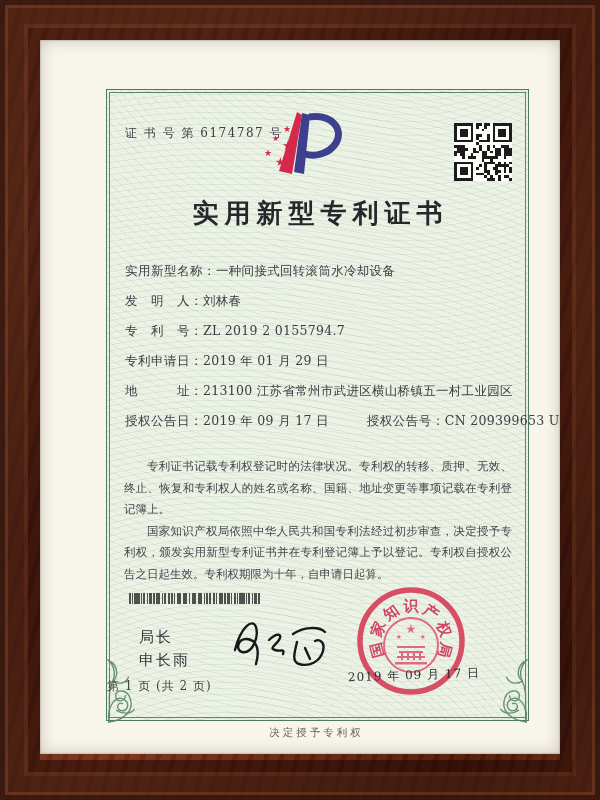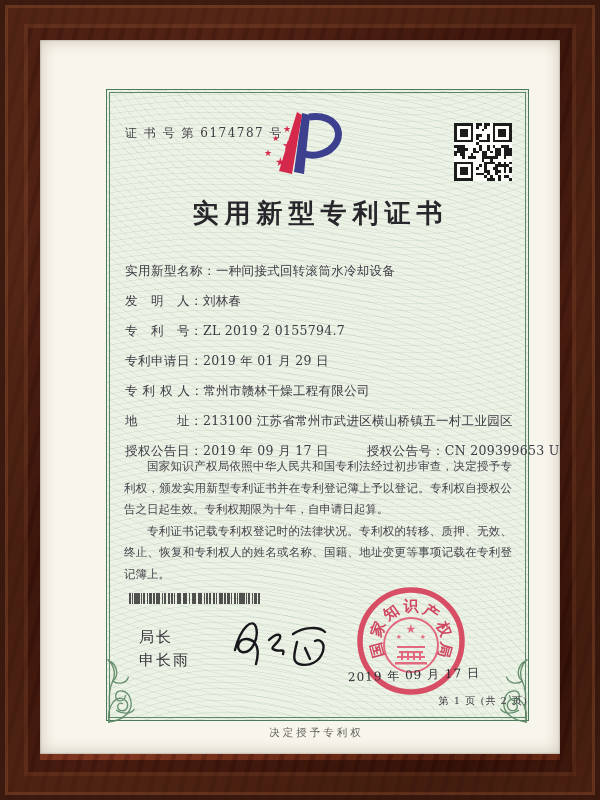--- a/index.html
+++ b/index.html
@@ -44,21 +44,21 @@
   .barcode{left:22px;top:503px;width:131px;height:11px;opacity:.82;
     background-image:
       repeating-linear-gradient(90deg,#2e2e2e 0 1px,transparent 1px 3px),
       repeating-linear-gradient(90deg,#2e2e2e 0 2px,transparent 2px 7px),
       repeating-linear-gradient(90deg,#2e2e2e 0 1px,transparent 1px 5px);}
   .director{left:32px;top:537px;font-size:15px;color:#333338;line-height:23px;letter-spacing:2px;font-family:Liberation Mono, monospace;}
   .signature{left:112px;top:516px;}
   .seal-wrap{left:246px;top:493px;width:116px;height:116px;}
   .seal-date{left:192px;top:577px;width:230px;text-align:center;font-size:12px;
              color:#303036;letter-spacing:1px;transform:rotate(-2deg);}
-  .page-footer{left:0;top:604px;width:100%;text-align:right;font-size:10px;
+  .page-footer{left:0;top:588px;width:100%;text-align:left;font-size:12px;
                color:#3e3e44;letter-spacing:1px;}
   .back-note{position:absolute;left:106px;top:726px;width:421px;text-align:center;
              font-size:10.5px;color:#62625c;letter-spacing:3px;}
   
   .seal-org-text text{fill:#cf4660;font-size:15px;font-weight:bold;}
   
   .orn{position:absolute;bottom:-4px;width:78px;height:78px;}
   .orn.left{left:-4px;}
   .orn.right{right:-4px;transform:scaleX(-1);}
 </style>
@@ -255,33 +255,30 @@
     <div class="frow">
       <span class="lbl">发　明　人：</span><span class="val">刘林春</span>
     </div>
     <div class="frow">
       <span class="lbl">专　利　号：</span><span class="val">ZL 2019 2 0155794.7</span>
     </div>
     <div class="frow">
       <span class="lbl">专利申请日：</span><span class="val">2019 年 01 月 29 日</span>
     </div>
     <div class="frow">
-      <span class="lbl">专 利 权 人：</span><span class="val">常州市赣林干燥工程有限公司</span>
-    </div>
-    <div class="frow">
       <span class="lbl">地　　　址：</span><span class="val">213100 江苏省常州市武进区横山桥镇五一村工业园区</span>
     </div>
     <div class="frow">
       <span class="lbl">授权公告日：</span><span class="val">2019 年 09 月 17 日</span><span class="grant-gap"></span><span class="lbl">授权公告号：</span><span class="val">CN 209399653 U</span>
     </div>
   </div>
 
   <div class="abs paras">
+    <p>专利证书记载专利权登记时的法律状况。专利权的转移、质押、无效、终止、恢复和专利权人的姓名或名称、国籍、地址变更等事项记载在专利登记簿上。</p>
     <p>国家知识产权局依照中华人民共和国专利法经过初步审查，决定授予专利权，颁发实用新型专利证书并在专利登记簿上予以登记。专利权自授权公告之日起生效。专利权期限为十年，自申请日起算。</p>
-    <p>专利证书记载专利权登记时的法律状况。专利权的转移、质押、无效、终止、恢复和专利权人的姓名或名称、国籍、地址变更等事项记载在专利登记簿上。</p>
   </div>
 
   <div class="abs barcode"></div>
 
   <div class="abs director">
     <div>局长</div>
     <div>申长雨</div>
   </div>
 
   <svg class="abs signature" width="128" height="72" viewBox="0 0 128 72">

